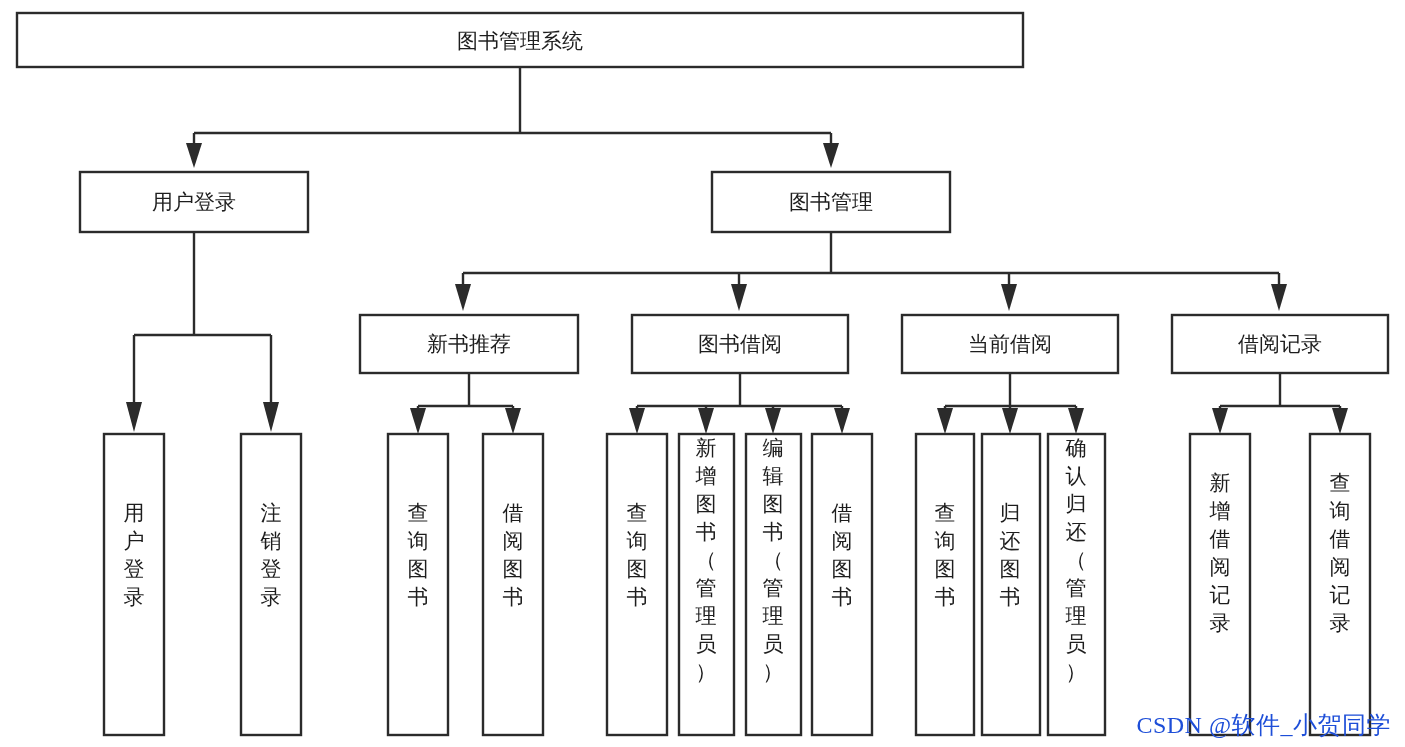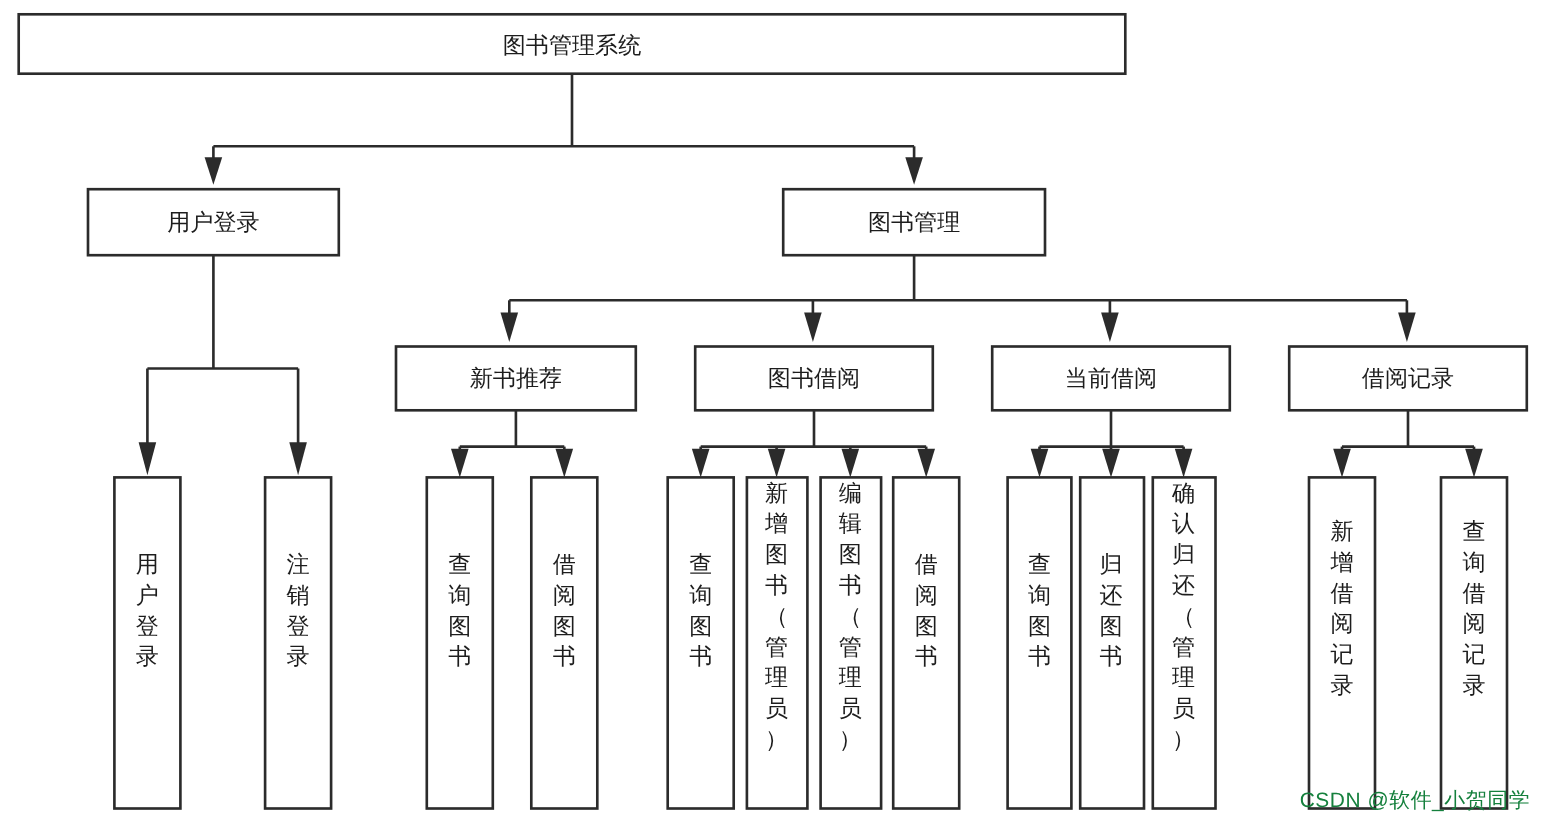--- a/index.html
+++ b/index.html
@@ -51,23 +51,23 @@
   .node-label-vertical {
     font-family: "DejaVu Sans", "Liberation Sans", sans-serif;
     font-size: 21px;
     fill: #1d1d1d;
     text-anchor: middle;
   }
   .watermark {
     position: absolute;
     right: 14px;
     bottom: 6px;
-    font-family: Liberation Sans, sans-serif;
-    font-size: 19px;
-    color: #15803d;
+    font-family: Liberation Serif, serif;
+    font-size: 24px;
+    color: #1d4ed8;
     letter-spacing: 0.5px;
     white-space: nowrap;
     user-select: none;
     pointer-events: none;
   }
 </style>
 </head>
 <body>
 
 <div id="diagram-root">

